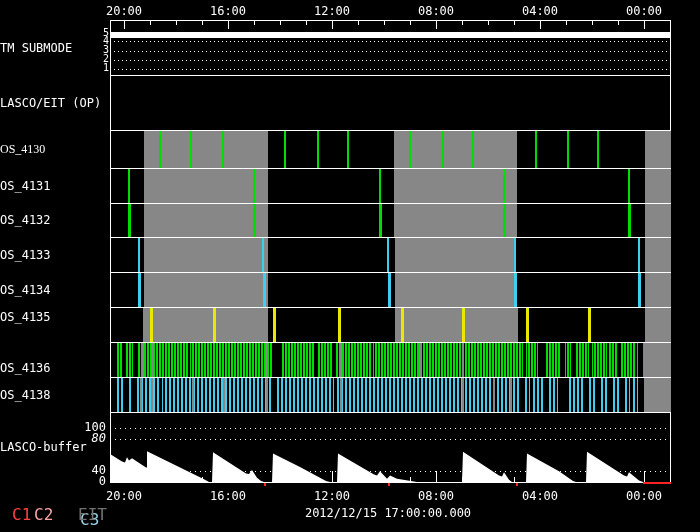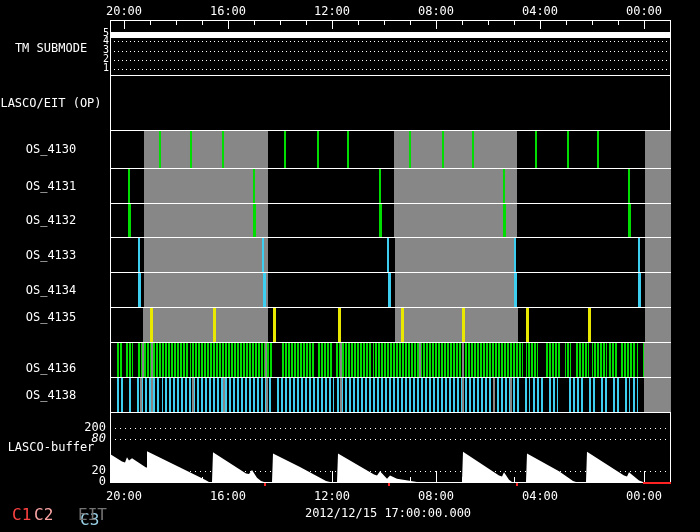--- a/index.html
+++ b/index.html
@@ -2,21 +2,21 @@
 <html style="--c2: #00dd00; --c3: #3ecef0;"><head>
 <meta charset="utf-8">
 <style>
   html,body{margin:0;padding:0;background:#000;}
   #screen{position:relative;width:700px;height:532px;background:#000;overflow:hidden;
           font-family:"DejaVu Sans Mono","Liberation Mono",monospace;color:#fff;}
   .hline{position:absolute;height:1px;background:#fff;}
   .vline{position:absolute;width:1px;background:#fff;}
   .dotted{position:absolute;height:1px;background:repeating-linear-gradient(90deg,#fff 0 1px,transparent 1px 4px);}
   .dotted5{position:absolute;height:1px;background:repeating-linear-gradient(90deg,#fff 0 1px,transparent 1px 5px);}
-  .rowlabel{position:absolute;left:0;width:102px;text-align:center;font-size:12px;line-height:14px;white-space:nowrap;}
+  .rowlabel{position:absolute;left:0;width:102px;text-align:left;font-size:12px;line-height:14px;white-space:nowrap;}
   .scalelabel{position:absolute;left:0;width:106px;text-align:right;font-size:12px;line-height:13px;}
   .lvl{position:absolute;left:0;width:109px;text-align:right;font-size:10px;line-height:10px;}
   .tlabel{position:absolute;font-size:12px;line-height:14px;transform:translateX(-50%);white-space:nowrap;}
   .grayblk{position:absolute;}
   .evline{position:absolute;}
   .stripes-c2{position:absolute;background:repeating-linear-gradient(90deg,var(--c2) 0 2px,#000 2px 3px);}
   .stripes-c3{position:absolute;background:repeating-linear-gradient(90deg,var(--c3) 0 2px,#000 2px 4px);}
   .gap{position:absolute;background:#000;}
   .gtick{position:absolute;width:2px;}
   #legend span{position:absolute;font-size:16px;line-height:14px;}
@@ -103,21 +103,21 @@
       <div class="dotted" style="left: 110px; top: 51px; width: 561px;"></div>
       <div class="dotted" style="left: 110px; top: 60px; width: 561px;"></div>
       <div class="dotted" style="left: 110px; top: 69px; width: 561px;"></div>
       <div style="position: absolute; left: 110px; top: 32px; width: 561px; height: 6px; background: rgb(255, 255, 255);"></div>
       <div class="lvl" style="top: 28px;">5</div>
       <div class="lvl" style="top: 36px;">4</div>
       <div class="lvl" style="top: 45px;">3</div>
       <div class="lvl" style="top: 54px;">2</div>
       <div class="lvl" style="top: 63px;">1</div>
       <div class="rowlabel" style="top: 96px;">LASCO/EIT (OP)</div>
-      <div class="rowlabel" style="top: 142px;">OS_4130</div>
+      <div class="rowlabel" style="top: 142px; font-family: Liberation Serif, serif;">OS_4130</div>
       <div class="grayblk" style="left: 144px; top: 131px; width: 124px; height: 37px; background: rgb(135, 135, 135);"></div>
       <div class="grayblk" style="left: 394px; top: 131px; width: 123px; height: 37px; background: rgb(135, 135, 135);"></div>
       <div class="grayblk" style="left: 645px; top: 131px; width: 26px; height: 37px; background: rgb(135, 135, 135);"></div>
       <div class="evline" style="left: 159px; top: 131px; width: 2px; height: 37px; background: rgb(0, 221, 0);"></div>
       <div class="evline" style="left: 190px; top: 131px; width: 2px; height: 37px; background: rgb(0, 221, 0);"></div>
       <div class="evline" style="left: 222px; top: 131px; width: 2px; height: 37px; background: rgb(0, 221, 0);"></div>
       <div class="evline" style="left: 284px; top: 131px; width: 2px; height: 37px; background: rgb(0, 221, 0);"></div>
       <div class="evline" style="left: 317px; top: 131px; width: 2px; height: 37px; background: rgb(0, 221, 0);"></div>
       <div class="evline" style="left: 347px; top: 131px; width: 2px; height: 37px; background: rgb(0, 221, 0);"></div>
       <div class="evline" style="left: 409px; top: 131px; width: 2px; height: 37px; background: rgb(0, 221, 0);"></div>
@@ -221,23 +221,23 @@
       <div class="gtick" style="left: 151px; top: 378px; height: 34px; background: rgb(135, 135, 135);"></div>
       <div class="gtick" style="left: 192px; top: 378px; height: 34px; background: rgb(135, 135, 135);"></div>
       <div class="gtick" style="left: 223px; top: 378px; height: 34px; background: rgb(135, 135, 135);"></div>
       <div class="gtick" style="left: 266px; top: 378px; height: 34px; background: rgb(135, 135, 135);"></div>
       <div class="gtick" style="left: 340px; top: 378px; height: 34px; background: rgb(135, 135, 135);"></div>
       <div class="gtick" style="left: 462px; top: 378px; height: 34px; background: rgb(135, 135, 135);"></div>
       <div class="gtick" style="left: 493px; top: 378px; height: 34px; background: rgb(135, 135, 135);"></div>
       <div class="gtick" style="left: 510px; top: 378px; height: 34px; background: rgb(135, 135, 135);"></div>
       <div class="grayblk" style="left: 644px; top: 378px; width: 27px; height: 34px; background: rgb(135, 135, 135);"></div>
       <div class="rowlabel" style="top: 440px;">LASCO-buffer</div>
-      <div class="scalelabel" style="top: 421px;">200</div>
+      <div class="scalelabel" style="top: 421px;">100</div>
       <div class="scalelabel" style="top: 432px; font-style: italic;">80</div>
-      <div class="scalelabel" style="top: 464px;">20</div>
+      <div class="scalelabel" style="top: 464px;">40</div>
       <div class="scalelabel" style="top: 475px;">0</div>
       <div class="dotted5" style="left: 110px; top: 428px; width: 561px;"></div>
       <div class="dotted5" style="left: 110px; top: 439px; width: 561px;"></div>
       <div class="dotted5" style="left: 110px; top: 471px; width: 561px;"></div>
       <svg width="561" height="70" viewBox="110 412 561 70" style="position: absolute; left: 110px; top: 412px;">
         <path d="M 110 482 L 110 453.9 L 122 461.5 L 125 462.6 L 127 457.2 L 129 460.4 L 132 458.2 L 146 467.4 L 147 467.4 L 147 451.2 L 205 479.8 L 209 482.0 L 212 482.0 L 213 452.3 L 246 473.4 L 249 473.9 L 252 470.1 L 257 477.7 L 261 480.9 L 264 482.0 L 272 482.0 L 273 453.4 L 300 466.9 L 326 480.9 L 330 482.0 L 337 482.0 L 338 453.4 L 374 474.4 L 377 475.5 L 380 471.2 L 387 478.8 L 390 475.5 L 397 478.8 L 417 482.0 L 462 482.0 L 463 451.8 L 499 475.5 L 502 476.6 L 504 472.3 L 509 479.8 L 512 482.0 L 526 482.0 L 527 453.4 L 559 471.2 L 573 480.9 L 576 482.0 L 586 482.0 L 587 451.8 L 624 475.5 L 627 476.6 L 629 472.3 L 639 480.4 L 643 482.0 L 670 482.0 L 671 482 Z" fill="#ffffff"></path>
       </svg>
       <div style="position: absolute; left: 264px; top: 483px; width: 2px; height: 3px; background: rgb(255, 34, 34);"></div>
       <div style="position: absolute; left: 388px; top: 483px; width: 2px; height: 3px; background: rgb(255, 34, 34);"></div>
       <div style="position: absolute; left: 516px; top: 483px; width: 2px; height: 3px; background: rgb(255, 34, 34);"></div>

